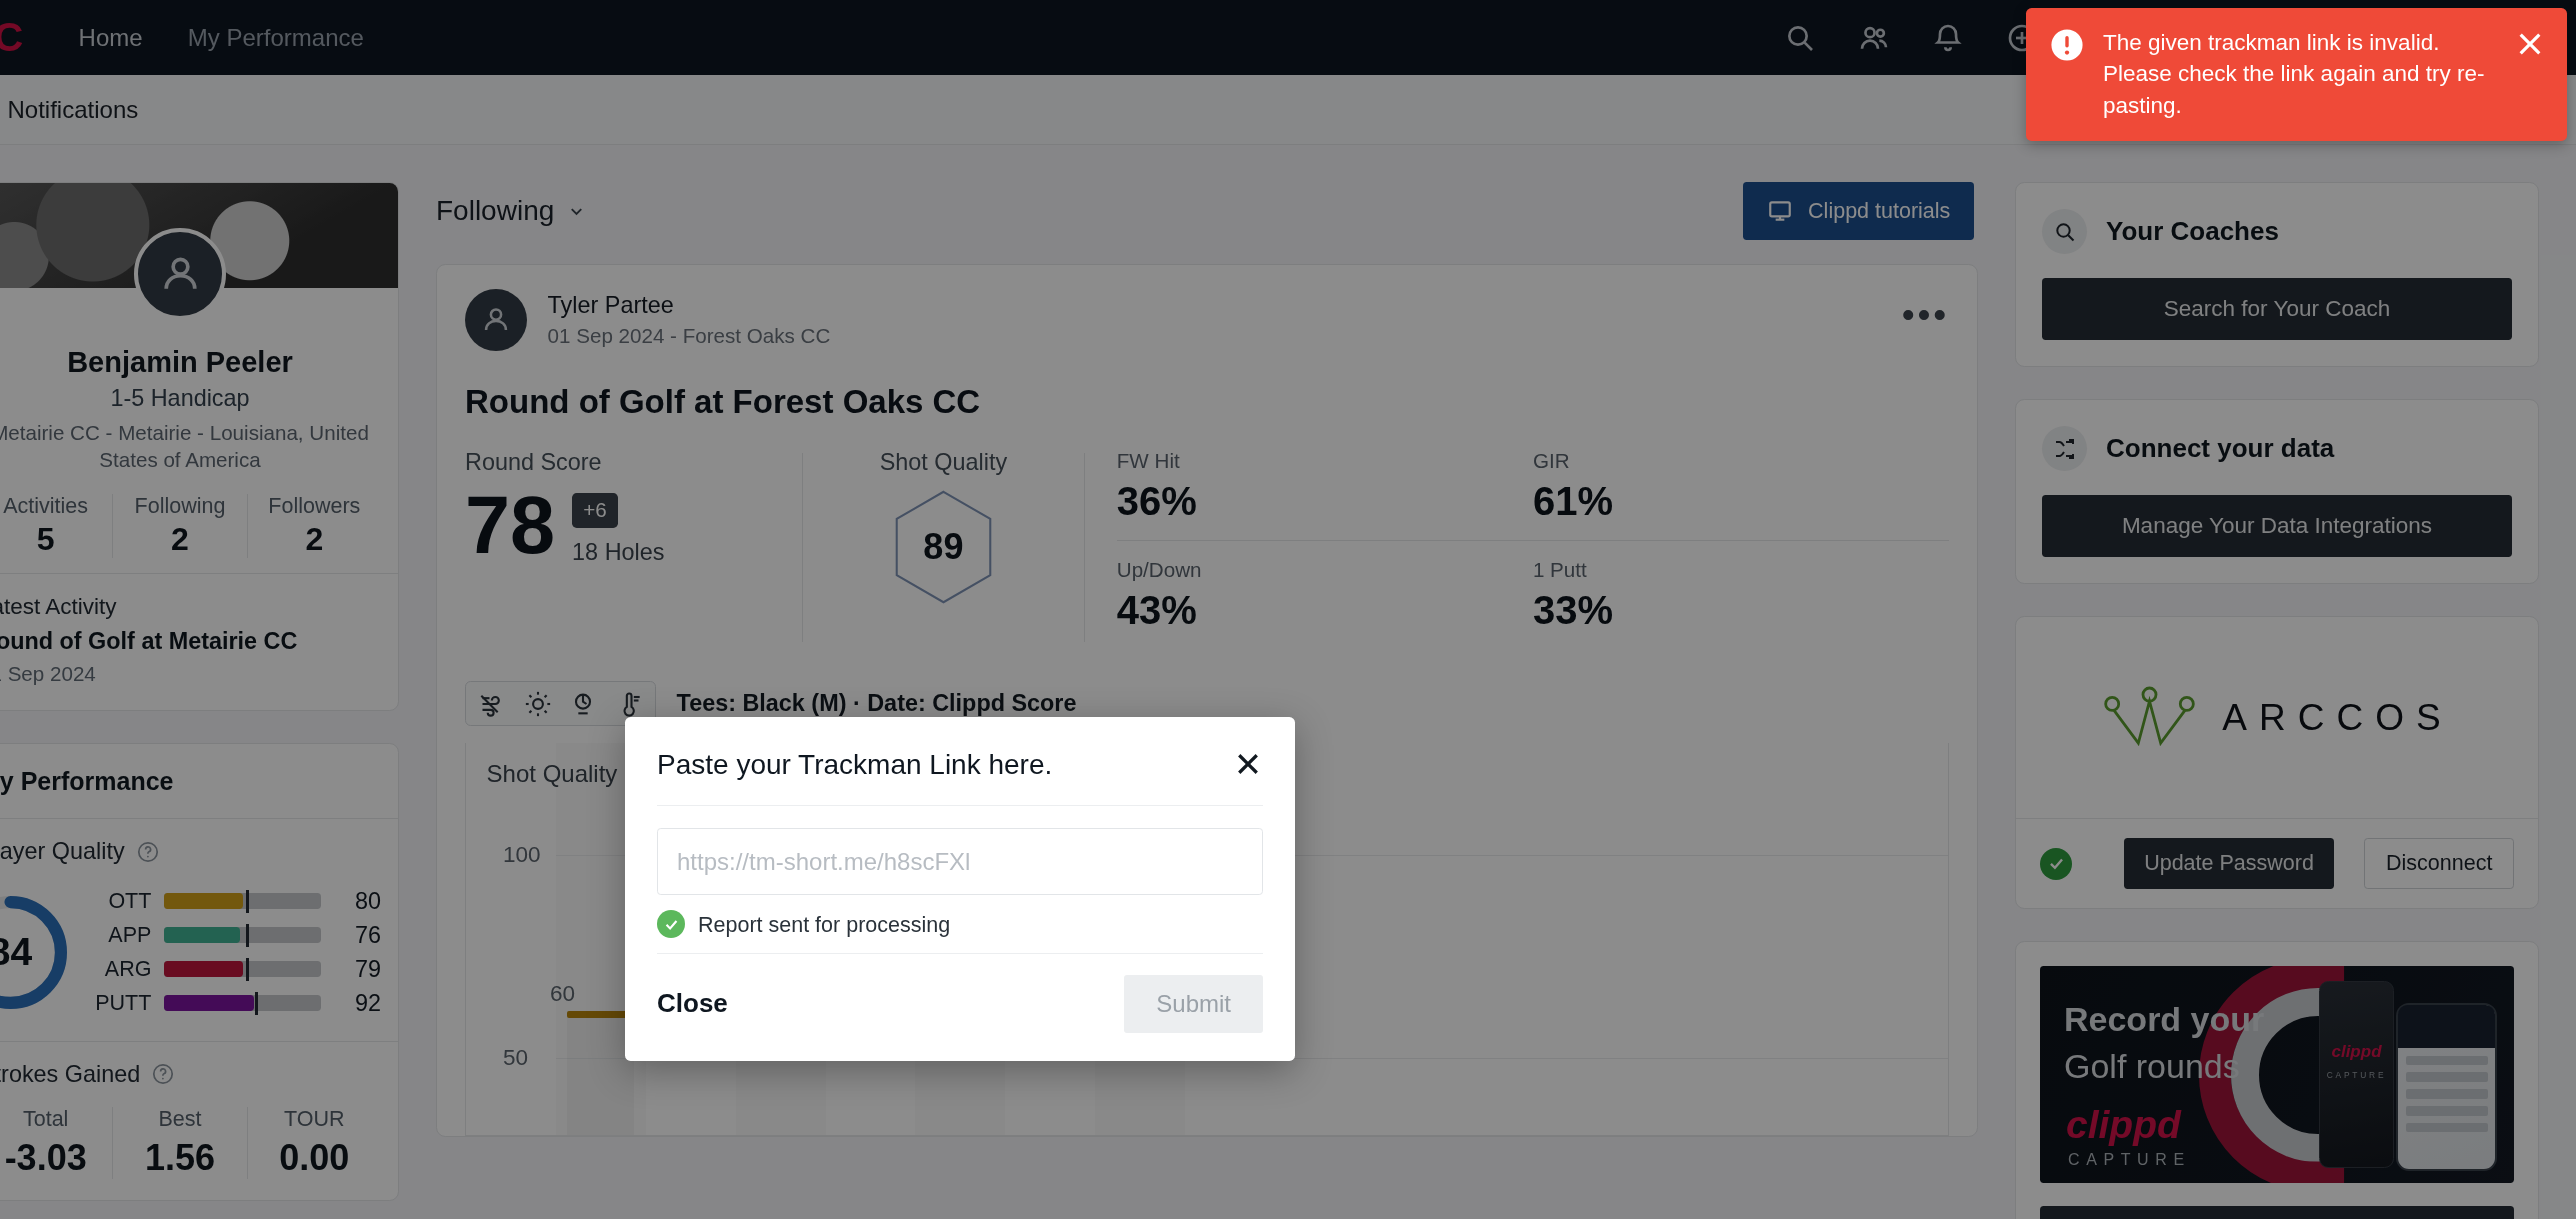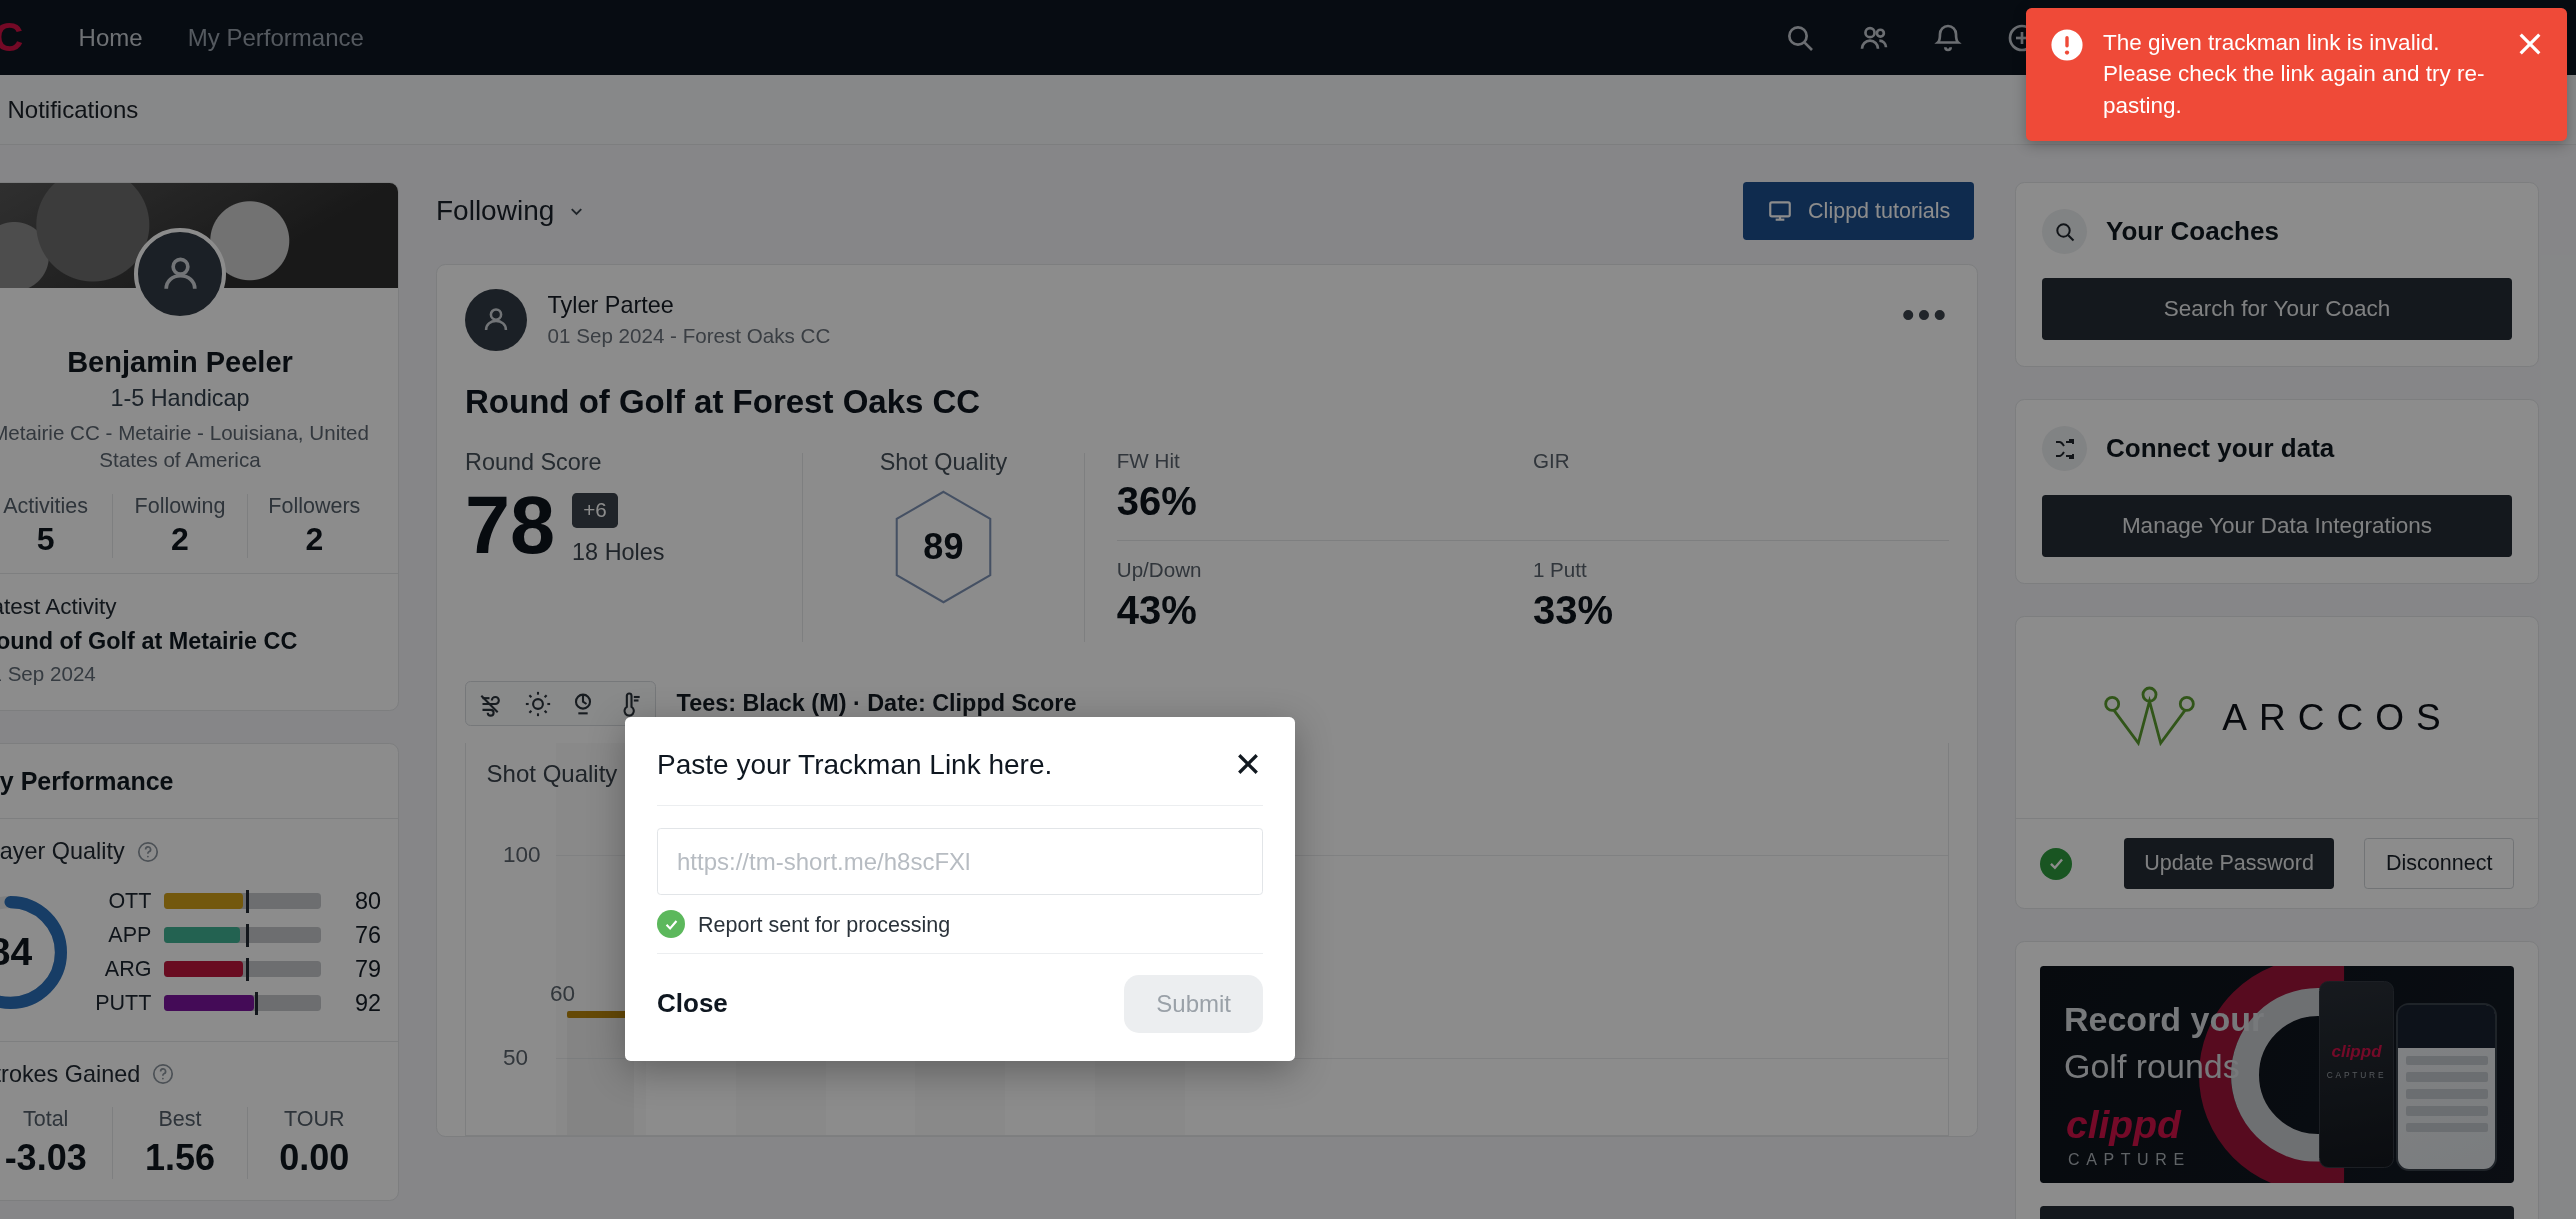--- a/index.html
+++ b/index.html
@@ -302,21 +302,21 @@
   .modal-status .ok-dot { width:28px; height:28px; background:#5cb85c; }
   .modal-status .ok-dot svg { width:17px; height:17px; }
   .modal-status-txt { font-size:21.5px; color:#2a323a; }
   .modal-rule2 { height:0.9px; background:#eceef0; margin: 15px 32px 0 32px; }
   .modal-foot { display:flex; align-items:center; padding: 20.6px 32px 0 32px; }
   .modal-close-btn {
     background:none; border:none; font-size:26px; font-weight:700; color:#0f1720; cursor:pointer;
     font-family:"Liberation Sans", sans-serif;
   }
   .modal-submit {
-    margin-left:auto; background:#eceef0; color:#9aa1a8; border:none; border-radius:15px;
+    margin-left:auto; background:#eceef0; color:#9aa1a8; border:none; border-radius:3px;
     height:58px; padding:0 32px; font-size:24px; cursor:pointer;
     font-family:"Liberation Sans", sans-serif;
   }
 </style>
 </head>
 <body>
 
 <div id="root">
 
   <div class="topnav">
@@ -571,20 +571,21 @@
             </div>
           </div>
           <div class="rs-vsep"></div>
           <div class="rs-kpis">
             <div class="kpi">
               <div class="kpi-lbl">FW Hit</div>
               <div class="kpi-val">36%</div>
             </div>
             <div class="kpi">
               <div class="kpi-lbl">GIR</div>
+              <div class="kpi-val">61%</div>
             </div>
             <div class="kpi bottom">
               <div class="kpi-lbl">Up/Down</div>
               <div class="kpi-val">43%</div>
             </div>
             <div class="kpi bottom">
               <div class="kpi-lbl">1 Putt</div>
               <div class="kpi-val">33%</div>
             </div>
           </div>

